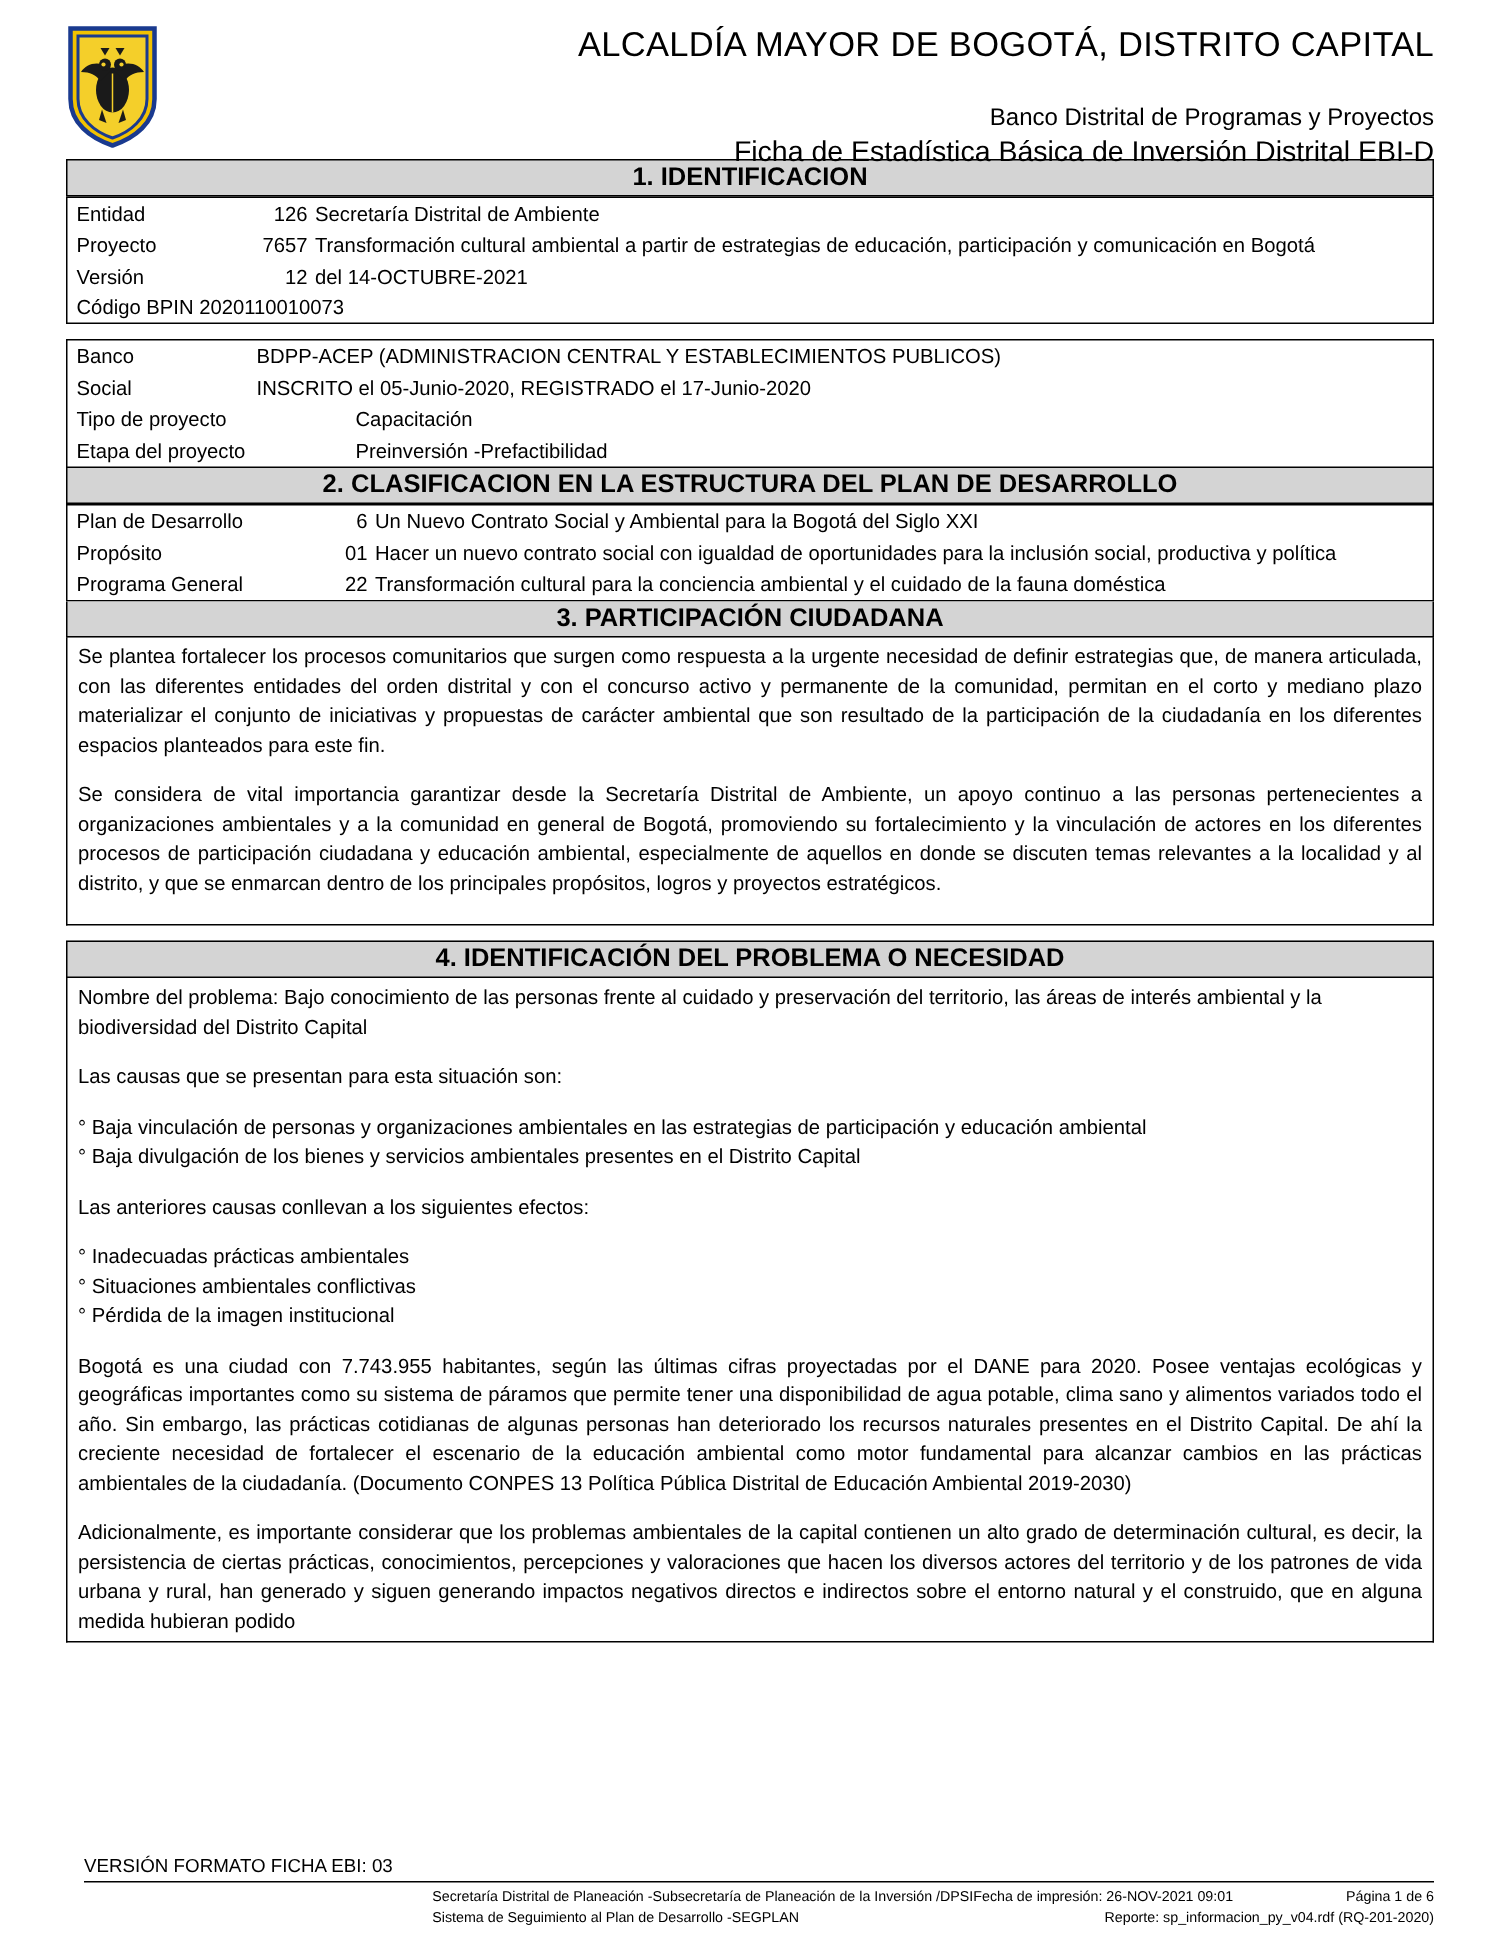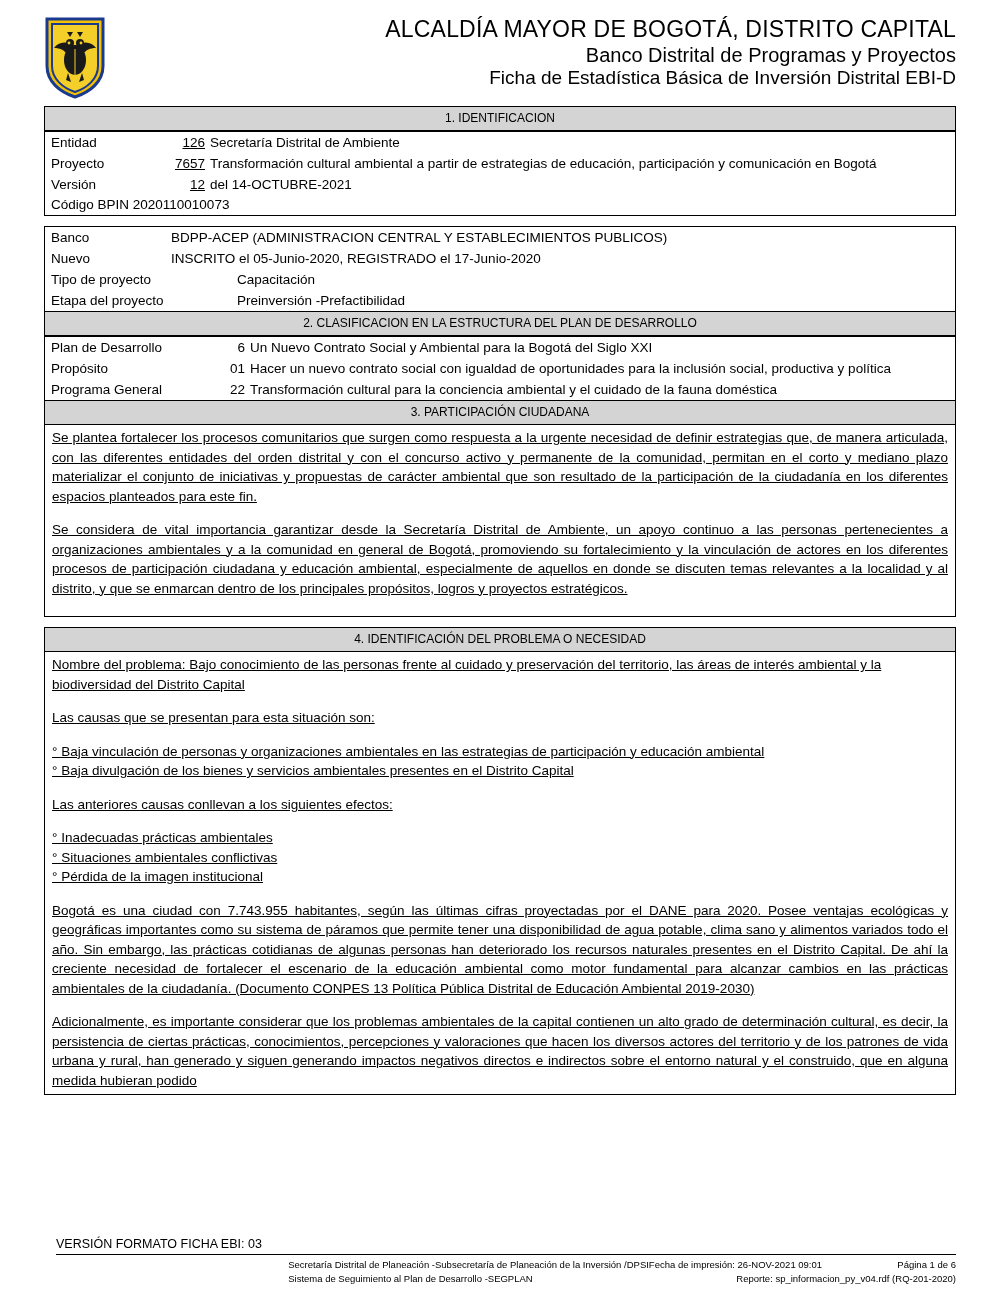--- a/index.html
+++ b/index.html
@@ -38,40 +38,42 @@
     text-align: right;
     padding-left: 40px;
   }
   .h-title {
     font-size: 23px;
     letter-spacing: 0.2px;
     line-height: 30px;
     white-space: nowrap;
   }
   .h-sub1 {
-    font-size: 20px;
+    font-size: 16px;
     line-height: 22px;
+    margin-top: 24px;
   }
   .h-sub2 {
     font-size: 19px;
     line-height: 24px;
   }
   
   .block {
     border: 1px solid #000;
     box-sizing: border-box;
   }
   .section-title {
     background: #d4d4d4;
     border: 1px solid #000;
     text-align: center;
-    font-size: 12px;
+    font-size: 17px;
     line-height: 20px;
     padding: 1px 0 2px 0;
     box-sizing: border-box;
+    font-weight: bold;
   }
   .section-title.nb-top { border-top: none; }
   .row {
     display: flex;
     align-items: flex-start;
     line-height: 19px;
     padding: 1px 0 1px 0;
   }
   .lbl {
     padding-left: 6px;
@@ -84,21 +86,21 @@
   }
   .val {
     flex: 1 1 auto;
     padding-right: 6px;
   }
   .spacer-gap {
     height: 10px;
   }
   
   #identification .row .lbl { width: 112px; }
-  #identification .row .num { width: 42px; text-decoration: underline; }
+  #identification .row .num { width: 42px; }
 
   
   #banco-block .row .lbl { width: 120px; }
   .plain-row {
     line-height: 20px;
     padding-left: 6px;
   }
 
   
   #clasificacion .row .lbl { width: 160px; }
@@ -108,21 +110,20 @@
   .para-block {
     border: 1px solid #000;
     border-top: none;
     box-sizing: border-box;
     padding: 3px 7px 4px 7px;
   }
   .para {
     margin: 0;
     line-height: 19.5px;
     text-align: justify;
-    text-decoration: underline;
   }
   .para.blank { height: 14px; }
   .para.nojust { text-align: left; }
 
   
   .footer {
     position: absolute;
     left: 56px;
     right: 44px;
     bottom: 8px;
@@ -200,21 +201,21 @@
   </div>
 
   <div class="spacer-gap"></div>
 
   <div class="block" id="banco-block">
     <div class="row">
       <div class="lbl">Banco</div>
       <div class="val">BDPP-ACEP (ADMINISTRACION CENTRAL Y ESTABLECIMIENTOS PUBLICOS)</div>
     </div>
     <div class="row">
-      <div class="lbl">Nuevo</div>
+      <div class="lbl">Social</div>
       <div class="val">INSCRITO el 05-Junio-2020, REGISTRADO el 17-Junio-2020</div>
     </div>
     <div class="row">
       <div class="lbl" style="width:186px">Tipo de proyecto</div>
       <div class="val">Capacitación</div>
     </div>
     <div class="row">
       <div class="lbl" style="width:186px">Etapa del proyecto</div>
       <div class="val">Preinversión -Prefactibilidad</div>
     </div>

